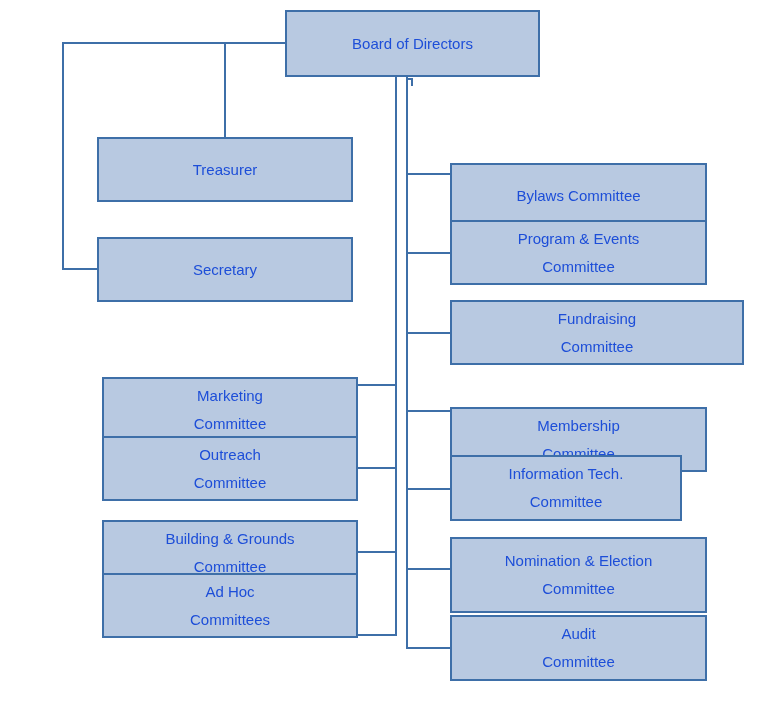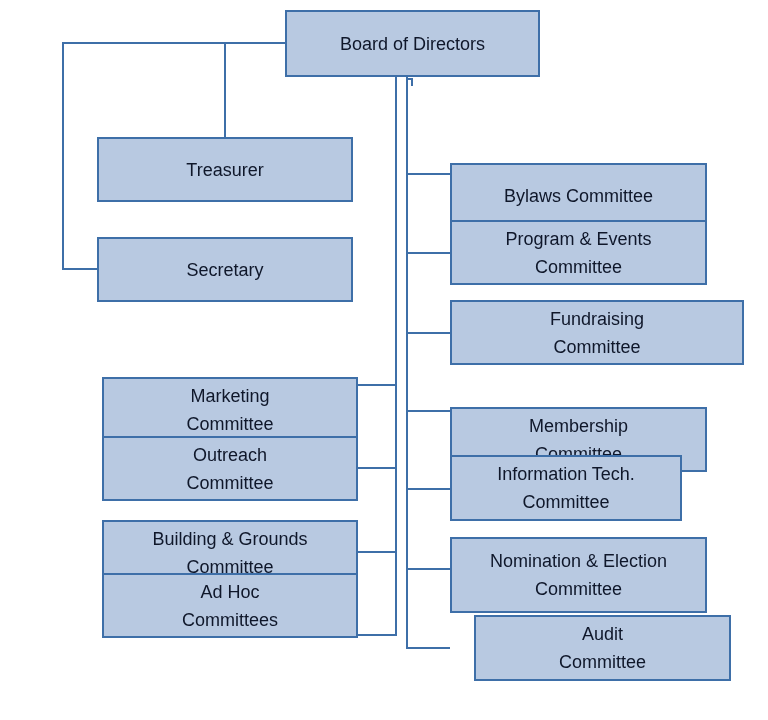--- a/index.html
+++ b/index.html
@@ -9,22 +9,22 @@
     height: 720px;
     background: #ffffff;
     font-family: "Liberation Sans", sans-serif;
     overflow: hidden;
   }
   .node {
     position: absolute;
     box-sizing: border-box;
     background: #b8c9e1;
     border: 2px solid #3e6fa8;
-    color: #0f172a;
-    font-size: 18px;
+    color: #1d4ed8;
+    font-size: 15px;
     line-height: 28px;
     display: flex;
     align-items: center;
     justify-content: center;
     text-align: center;
     white-space: pre-line;
   }
   .line {
     position: absolute;
     background: #3e6fa8;
@@ -36,21 +36,21 @@
   .n-marketing   { left:102px; top:353px; width:256px; height:65px;margin-top:24px; }
   .n-outreach    { left:102px; top:436px; width:256px; height:65px; }
   .n-building    { left:102px; top:520px; width:256px; height:65px; }
   .n-adhoc       { left:102px; top:573px; width:256px; height:65px; }
   .n-bylaws      { left:450px; top:142px; width:257px; height:65px;margin-top:21px; }
   .n-program     { left:450px; top:220px; width:257px; height:65px; }
   .n-fundraising { left:450px; top:300px; width:294px; height:65px; }
   .n-membership  { left:450px; top:379px; width:257px; height:65px;margin-top:28px; }
   .n-infotech    { left:450px; top:455px; width:232px; height:66px; }
   .n-nomination  { left:450px; top:537px; width:257px; height:76px; }
-  .n-audit       { left:450px; top:615px; width:257px; height:66px;margin-left:24px; }
+  .n-audit       { left:450px; top:615px; width:257px; height:66px; }
   
   .l-bracket-top       { left:62px;  top:42px;  width:223px; height:2px; }
   .l-bracket-left      { left:62px;  top:42px;  width:2px;   height:228px; }
   .l-bracket-secretary { left:62px;  top:268px; width:35px;  height:2px; }
   .l-bracket-treasurer { left:224px; top:42px;  width:2px;   height:95px; }
   .l-trunk-left        { left:395px; top:77px;  width:2px;   height:559px; }
   .l-trunk-right       { left:406px; top:77px;  width:2px;   height:572px; }
   .l-stub-h            { left:406px; top:78px;  width:7px;   height:2px; }
   .l-stub-v            { left:411px; top:78px;  width:2px;   height:8px; }
   .l-conn-bylaws       { left:408px; top:173px; width:42px;  height:2px; }

